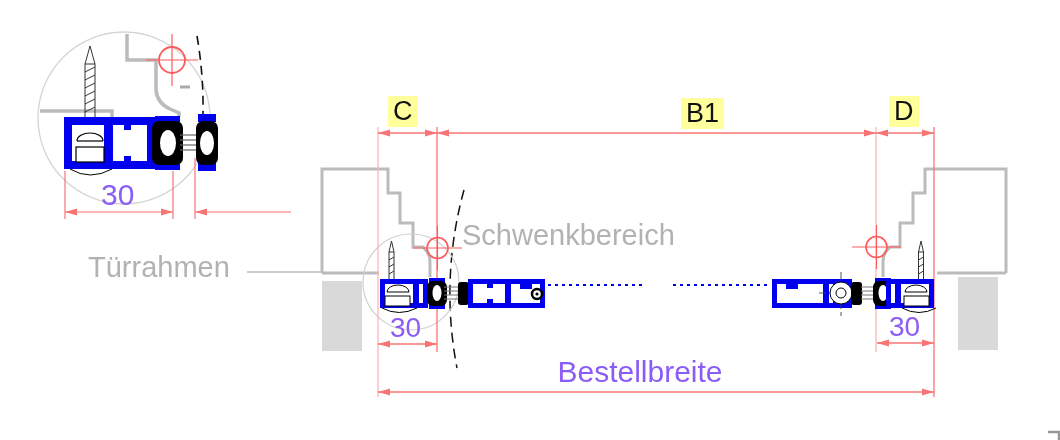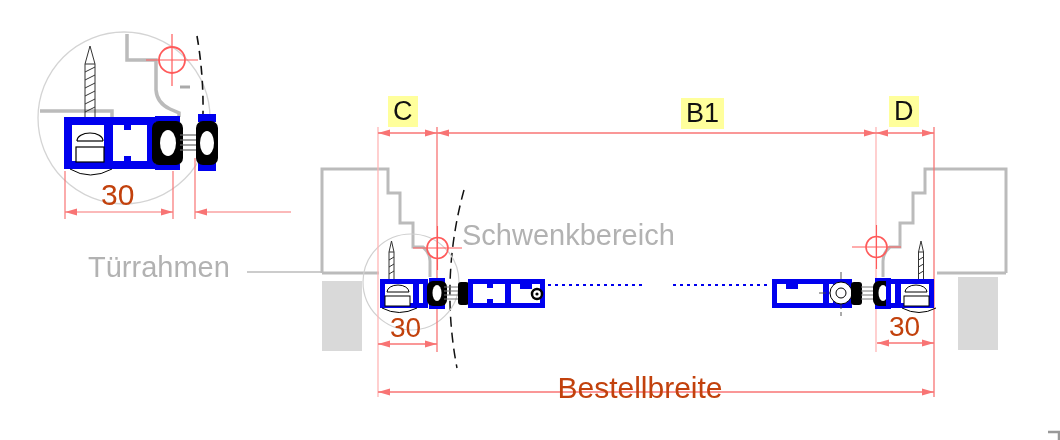--- a/index.html
+++ b/index.html
@@ -1,21 +1,21 @@
 <!DOCTYPE html>
 <html><head>
 <meta charset="utf-8">
 <style>
   html,body{margin:0;padding:0;background:#fff;}
   #canvas{position:relative;width:1060px;height:440px;background:#fff;overflow:hidden;
           font-family:"Liberation Sans", sans-serif;}
   #canvas svg{position:absolute;left:0;top:0;}
   .lbl{position:absolute;white-space:nowrap;}
   .yellow{background:#ffff9c;color:#111;font-size:27px;line-height:31px;padding:0 5px;}
-  .dimtext{color:#c2410c;font-size:28px;line-height:30px;}
+  .dimtext{color:#8b5cf6;font-size:28px;line-height:30px;}
   .dimtext.big{font-size:30px;}
   .graytext{color:#b2b2b2;font-size:29px;line-height:31px;}
 </style>
 </head>
 <body>
 
 <div id="canvas">
 
 <svg width="1060" height="440" viewBox="0 0 1060 440">
 
@@ -244,15 +244,15 @@
 <div class="lbl yellow" style="left:889px;top:96px;">D</div>
 
 <div class="lbl dimtext big" style="left:101px;top:180px;">30</div>
 
 <div class="lbl graytext" style="left:88px;top:252px;">Türrahmen</div>
 <div class="lbl graytext" style="left:462px;top:220px;">Schwenkbereich</div>
 
 <div class="lbl dimtext" style="left:390px;top:313px;">30</div>
 <div class="lbl dimtext" style="left:889px;top:312px;">30</div>
 
-<div class="lbl dimtext big" style="left:640px;top:357px;transform:translateX(-50%);margin-top:16px;">Bestellbreite</div>
+<div class="lbl dimtext big" style="left:640px;top:357px;transform:translateX(-50%);">Bestellbreite</div>
 
 </div>
 
 </body></html>

